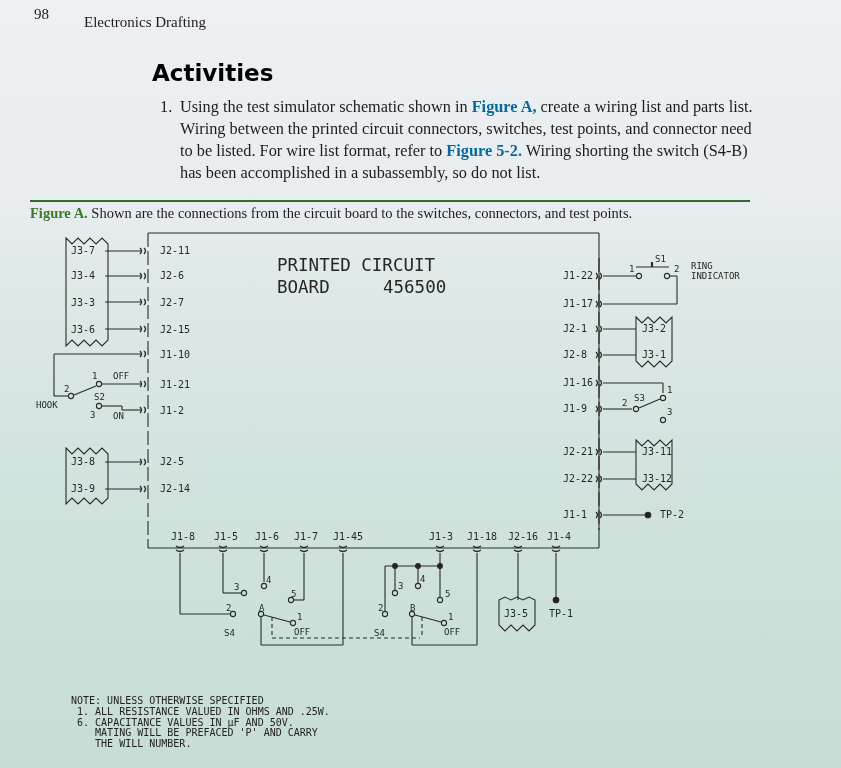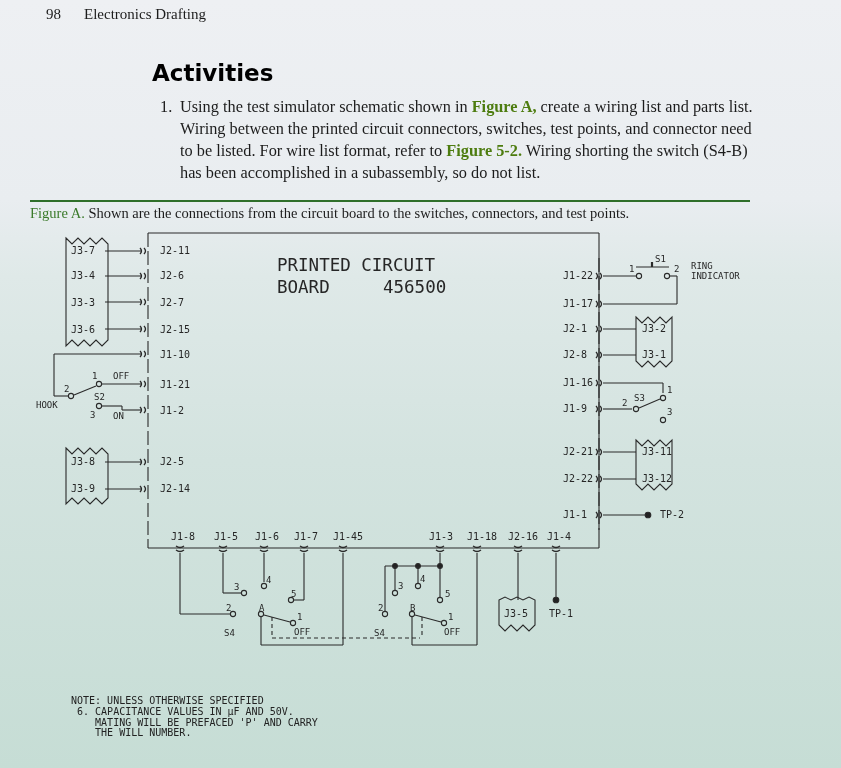--- a/index.html
+++ b/index.html
@@ -3,30 +3,30 @@
 <meta charset="utf-8">
 <style>
   html, body { margin:0; padding:0; }
   body {
     width:841px; height:768px; overflow:hidden; position:relative;
     background: linear-gradient(180deg, #eef0f3 0%, #e9edf0 26%, #dfe9e8 36%, #d3e3df 60%, #c6ddd5 100%);
     font-family: "DejaVu Serif", serif;
     color:#1c1c1c;
   }
   .header { position:absolute; left:34px; top:6px; font-size:15px; font-family:"Liberation Serif", serif; }
-  .header .pnum { position:absolute; left:12px; top:0; }
-  .header .ptitle { position:absolute; left:50px; top:0; white-space:nowrap; }
+  .header .pnum { position:absolute; left:0; top:0; }
+  .header .ptitle { position:absolute; left:50px; top:8px; white-space:nowrap; }
   .heading { position:absolute; left:152px; top:60px; font-family:"DejaVu Sans", sans-serif; font-weight:bold; font-size:23px; color:#000000; letter-spacing:0px; }
   .activity { position:absolute; left:160px; top:96px; width:600px; font-family:"Liberation Serif", serif; font-size:16.3px; line-height:22px; }
   .activity .num { position:absolute; left:0; top:0; }
   .activity .txt { margin-left:20px; display:block; }
-  .green { color:#4d7c0f; font-weight:bold; }
+  .green { color:#0369a1; font-weight:bold; }
   .rule { position:absolute; left:30px; top:200px; width:720px; height:2px; background:#2f6f2a; }
   .caption { position:absolute; left:30px; top:205px; font-family:"Liberation Serif", serif; font-size:14.5px; white-space:nowrap; }
-  .caption .lbl { color:#3a7a2a; font-weight:normal; }
+  .caption .lbl { color:#3a7a2a; font-weight:bold; }
   svg.schem { position:absolute; left:0; top:0; }
   .schem text { font-family:"DejaVu Sans Mono", monospace; fill:#262626; }
   .note { position:absolute; left:71px; top:696px; font-family:"DejaVu Sans Mono", monospace; font-size:10px; line-height:10.8px; color:#222; white-space:pre; }
 </style>
 </head>
 <body>
 
 <div class="header">
   <span class="pnum">98</span>
   <span class="ptitle">Electronics Drafting</span>
@@ -284,13 +284,13 @@
     <line x1="518" y1="553" x2="518" y2="600"></line>
     <path d="M499 600 l6 -3 l6 3 l6 -3 l6 3 l6 -3 l6 3 l0 25 l-6 6 l-6 -6 l-6 6 l-6 -6 l-6 6 l-6 -6 z"></path>
   </g>
   <text x="504" y="617" font-size="10" stroke="none">J3-5</text>
 
   <line x1="556" y1="553" x2="556" y2="600"></line>
   <circle cx="556" cy="600" r="2.8" fill="#222"></circle>
   <text x="549" y="617" font-size="10" stroke="none">TP-1</text>
 </svg>
 
-<div class="note"><div>NOTE: UNLESS OTHERWISE SPECIFIED</div><div> 6. CAPACITANCE VALUES IN µF AND 50V.</div><div>    MATING WILL BE PREFACED 'P' AND CARRY</div><div>    THE WILL NUMBER.</div></div>
+<div class="note"><div>NOTE: UNLESS OTHERWISE SPECIFIED</div><div> 1. ALL RESISTANCE VALUED IN OHMS AND .25W.</div><div> 6. CAPACITANCE VALUES IN µF AND 50V.</div><div>    MATING WILL BE PREFACED 'P' AND CARRY</div><div>    THE WILL NUMBER.</div></div>
 
 </body></html>

